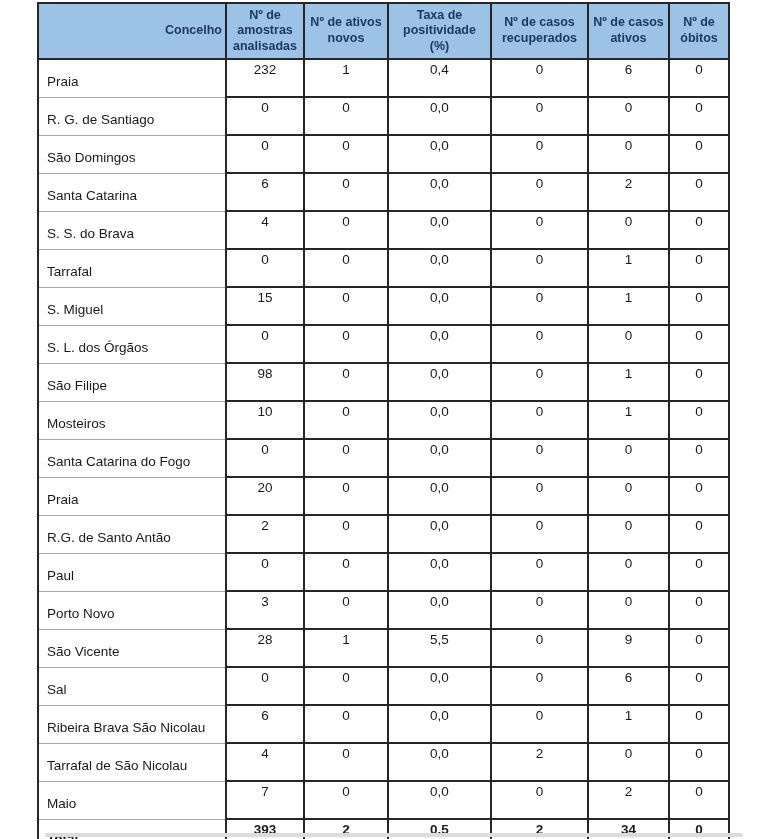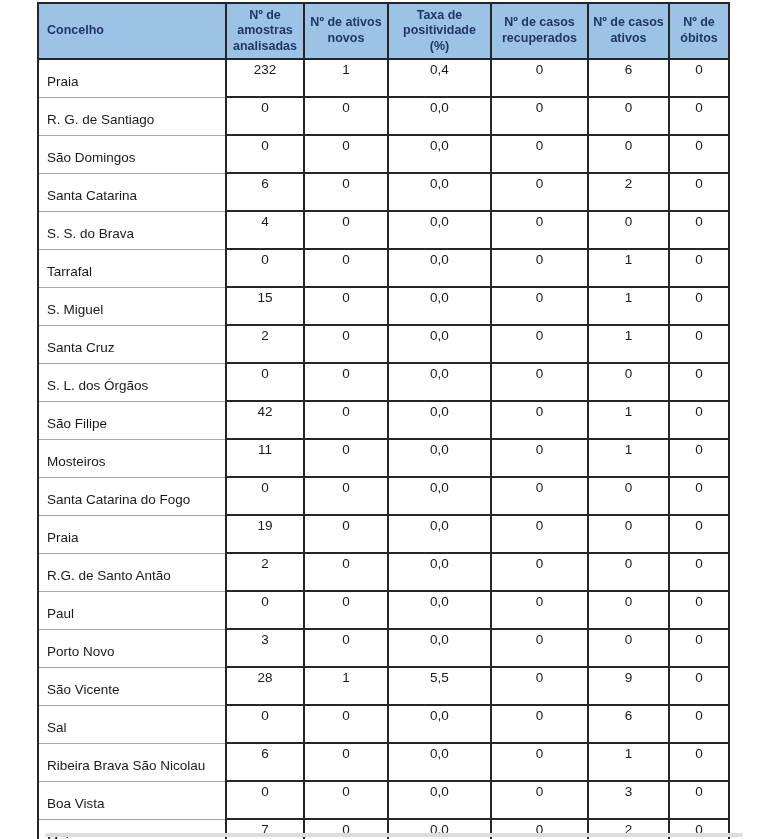--- a/index.html
+++ b/index.html
@@ -30,21 +30,21 @@
 
   thead tr{height:56px;}
   th{
     background:var(--header-bg);
     color:var(--header-text);
     font-weight:700;font-size:12.5px;line-height:1.25;
     border:2px solid var(--grid-dark);
     text-align:center;vertical-align:middle;
     padding:2px 3px;
   }
-  th.concelho-h{text-align:left;padding-left:8px;}
+  th.concelho-h{text-align:right;padding-left:8px;}
 
   tbody tr{height:38px;}
   td{font-size:13.5px;color:var(--text);}
   td.name{
     border-left:2px solid var(--grid-dark);
     border-right:2px solid var(--grid-dark);
     border-top:1px solid var(--grid-light);
     border-bottom:1px solid var(--grid-light);
     text-align:left;vertical-align:middle;
     padding:8px 4px 2px 8px;
@@ -145,67 +145,58 @@
         <tr>
           <td class="name">S. Miguel</td>
           <td class="num">15</td>
           <td class="num">0</td>
           <td class="num">0,0</td>
           <td class="num">0</td>
           <td class="num">1</td>
           <td class="num">0</td>
         </tr>
         <tr>
-          <td class="name">Santa Cruz</td>
-          <td class="num">2</td>
-          <td class="num">0</td>
-          <td class="num">0,0</td>
-          <td class="num">0</td>
-          <td class="num">1</td>
-          <td class="num">0</td>
-        </tr>
-        <tr>
           <td class="name">S. L. dos Órgãos</td>
           <td class="num">0</td>
           <td class="num">0</td>
           <td class="num">0,0</td>
           <td class="num">0</td>
           <td class="num">0</td>
           <td class="num">0</td>
         </tr>
         <tr>
           <td class="name">São Filipe</td>
-          <td class="num">42</td>
+          <td class="num">98</td>
           <td class="num">0</td>
           <td class="num">0,0</td>
           <td class="num">0</td>
           <td class="num">1</td>
           <td class="num">0</td>
         </tr>
         <tr>
           <td class="name">Mosteiros</td>
-          <td class="num">11</td>
+          <td class="num">10</td>
           <td class="num">0</td>
           <td class="num">0,0</td>
           <td class="num">0</td>
           <td class="num">1</td>
           <td class="num">0</td>
         </tr>
         <tr>
           <td class="name">Santa Catarina do Fogo</td>
           <td class="num">0</td>
           <td class="num">0</td>
           <td class="num">0,0</td>
           <td class="num">0</td>
           <td class="num">0</td>
           <td class="num">0</td>
         </tr>
         <tr>
           <td class="name">Praia</td>
-          <td class="num">19</td>
+          <td class="num">20</td>
           <td class="num">0</td>
           <td class="num">0,0</td>
           <td class="num">0</td>
           <td class="num">0</td>
           <td class="num">0</td>
         </tr>
         <tr>
           <td class="name">R.G. de Santo Antão</td>
           <td class="num">2</td>
           <td class="num">0</td>
@@ -253,26 +244,26 @@
         <tr>
           <td class="name">Ribeira Brava São Nicolau</td>
           <td class="num">6</td>
           <td class="num">0</td>
           <td class="num">0,0</td>
           <td class="num">0</td>
           <td class="num">1</td>
           <td class="num">0</td>
         </tr>
         <tr>
-          <td class="name">Boa Vista</td>
-          <td class="num">0</td>
-          <td class="num">0</td>
-          <td class="num">0,0</td>
-          <td class="num">0</td>
-          <td class="num">3</td>
+          <td class="name">Tarrafal de São Nicolau</td>
+          <td class="num">4</td>
+          <td class="num">0</td>
+          <td class="num">0,0</td>
+          <td class="num">2</td>
+          <td class="num">0</td>
           <td class="num">0</td>
         </tr>
         <tr>
           <td class="name">Maio</td>
           <td class="num">7</td>
           <td class="num">0</td>
           <td class="num">0,0</td>
           <td class="num">0</td>
           <td class="num">2</td>
           <td class="num">0</td>

